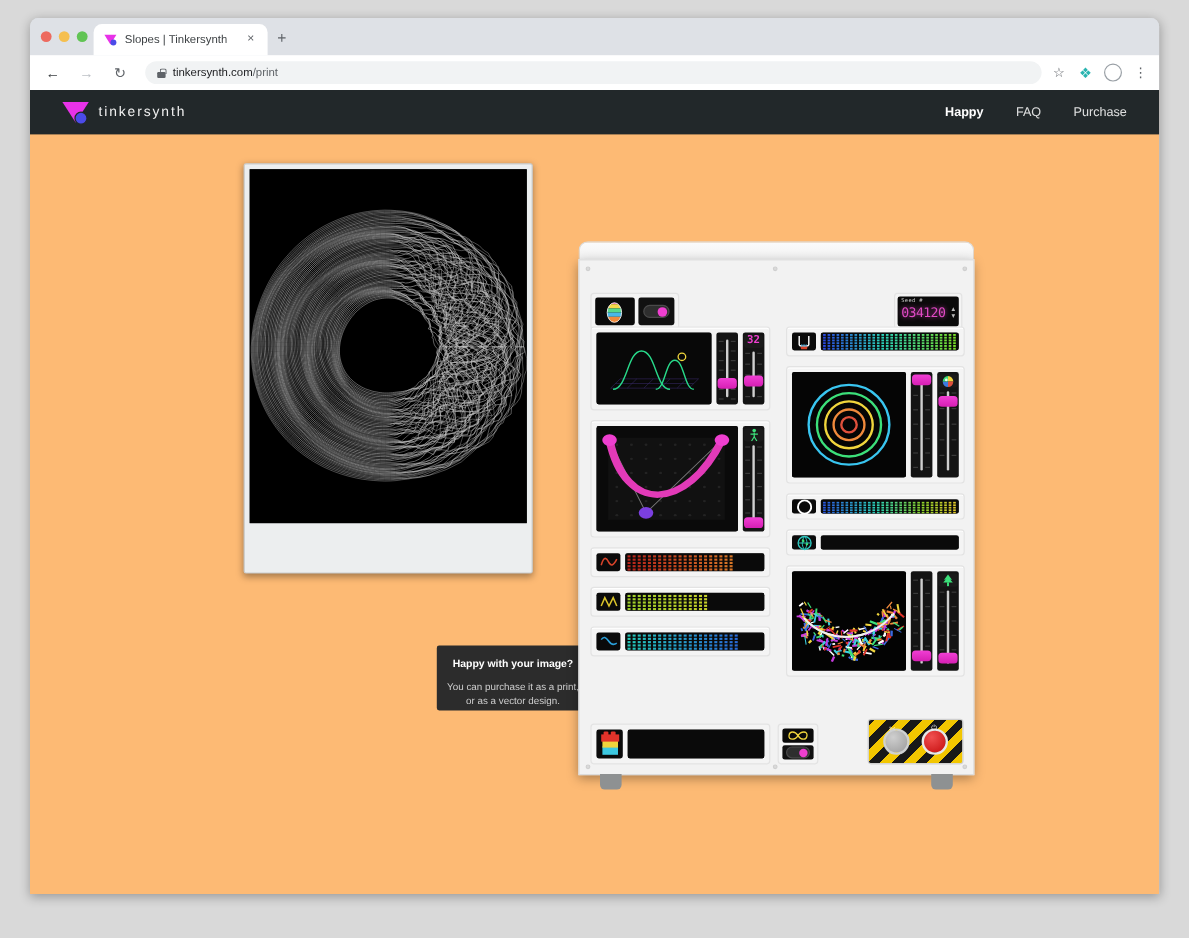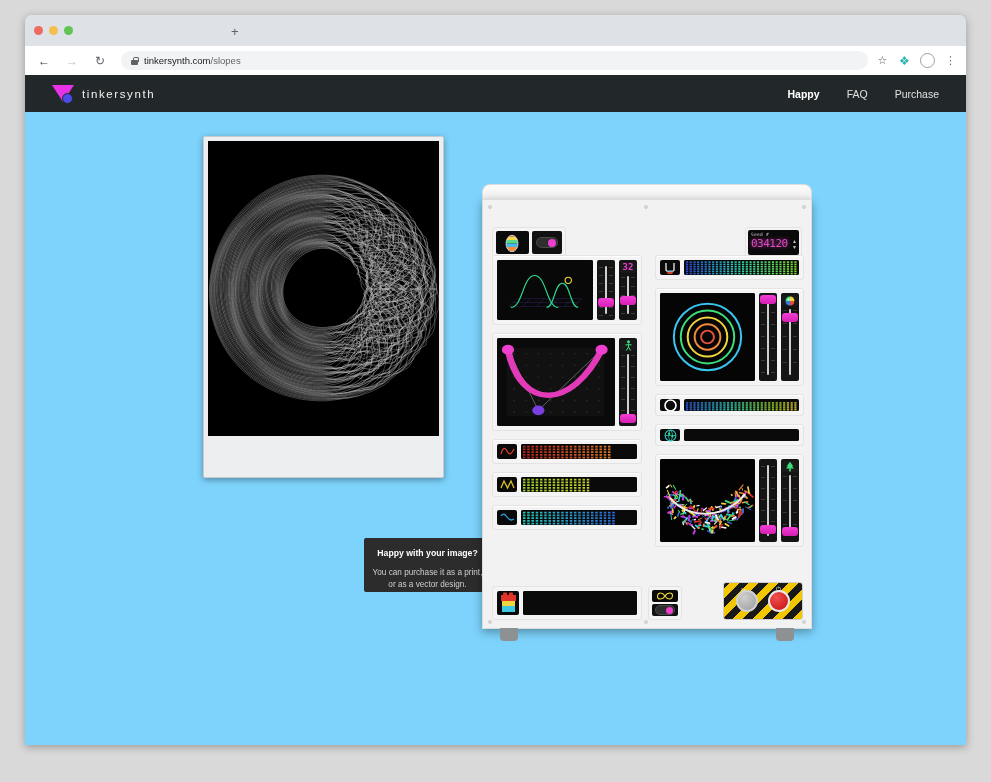--- a/index.html
+++ b/index.html
@@ -57,21 +57,21 @@
   .lock .shk{position:absolute;top:0;left:1.5px;width:4px;height:4px;border:1.3px solid #5f6368;border-bottom:0;border-radius:2px 2px 0 0;}
   .url{font-size:9.5px;color:#202124;white-space:nowrap;}
   .url .dim{color:#5f6368;}
   .tb-icons{display:flex;align-items:center;gap:9px;padding-right:9px;}
   .tbi{width:13px;height:13px;color:#5f6368;display:flex;align-items:center;justify-content:center;font-size:11px;}
   .tbi.ext{color:#2ab4b0;font-size:12px;}
   .tbi.avatar{width:13px;height:13px;border-radius:50%;border:1.3px solid #9aa0a6;}
   .tbi.menu{font-size:11px;letter-spacing:0;}
 
   
-  .site{position:absolute;left:0;top:60px;right:0;bottom:0;background:#7dd3fc;}
+  .site{position:absolute;left:0;top:60px;right:0;bottom:0;background:#fdba74;}
   .sitenav{
     height:37px;background:#22282a;display:flex;align-items:center;
     padding:0 27px;justify-content:space-between;
   }
   .brand{display:flex;align-items:center;gap:8px;}
   .brand .logo{position:relative;width:22px;height:18px;}
   .brand .logo .tri{
     position:absolute;left:0;top:0;width:0;height:0;
     border-left:11px solid transparent;border-right:11px solid transparent;
     border-top:17px solid #e832e8;
@@ -109,21 +109,21 @@
   .tooltip{
     position:absolute;left:339px;top:463px;width:127px;height:54px;
     background:#2c2c2c;border-radius:2px;padding:10px 8px 0;box-sizing:border-box;
     text-align:center;
   }
   .tt-title{color:#fff;font-size:8.7px;font-weight:bold;}
   .tt-body{color:#cfcfcf;font-size:8.2px;line-height:11.5px;margin-top:9px;}
 
   
   .machine{
-    position:absolute;left:457px;top:109px;width:330px;height:446px;
+    position:absolute;left:457px;top:126px;width:330px;height:446px;
   }
   .mach-top{
     position:absolute;left:0;top:0;width:330px;height:16px;
     background:linear-gradient(#fbfbfb,#f0f0f0);
     border-radius:8px 8px 0 0;border:1px solid #dcdcdc;border-bottom:none;
     box-sizing:border-box;
   }
   .mach-body{
     position:absolute;left:0;top:15px;width:330px;height:430px;
     background:#f2f2f2;border:1px solid #dcdcdc;box-sizing:border-box;
@@ -242,34 +242,42 @@
 
 <div class="page">
 
   <div class="browser">
 
     <div class="tabstrip">
       <div class="traffic">
         <span class="dot r"></span>
         <span class="dot y"></span>
         <span class="dot g"></span>
+      </div>
+      <div class="tab">
+        <span class="tab-fav">
+          <span class="tri"></span>
+            <span class="cir"></span>
+        </span>
+        <span class="tab-title">Slopes | Tinkersynth</span>
+        <span class="tab-close">×</span>
       </div>
       <div class="newtab">+</div>
     </div>
 
     <div class="toolbar">
       <div class="navbtn back">←</div>
       <div class="navbtn fwd">→</div>
       <div class="navbtn">↻</div>
       <div class="omni">
         <span class="lock">
             <i class="body"></i>
             <i class="shk"></i>
           </span>
-        <span class="url"><span>tinkersynth.com</span><span class="dim">/slopes</span></span>
+        <span class="url"><span>tinkersynth.com</span><span class="dim">/print</span></span>
       </div>
       <div class="tb-icons">
         <span class="tbi">☆</span>
         <span class="tbi ext">❖</span>
         <span class="tbi avatar"></span>
         <span class="tbi menu">⋮</span>
       </div>
     </div>
 
     <div class="site">

